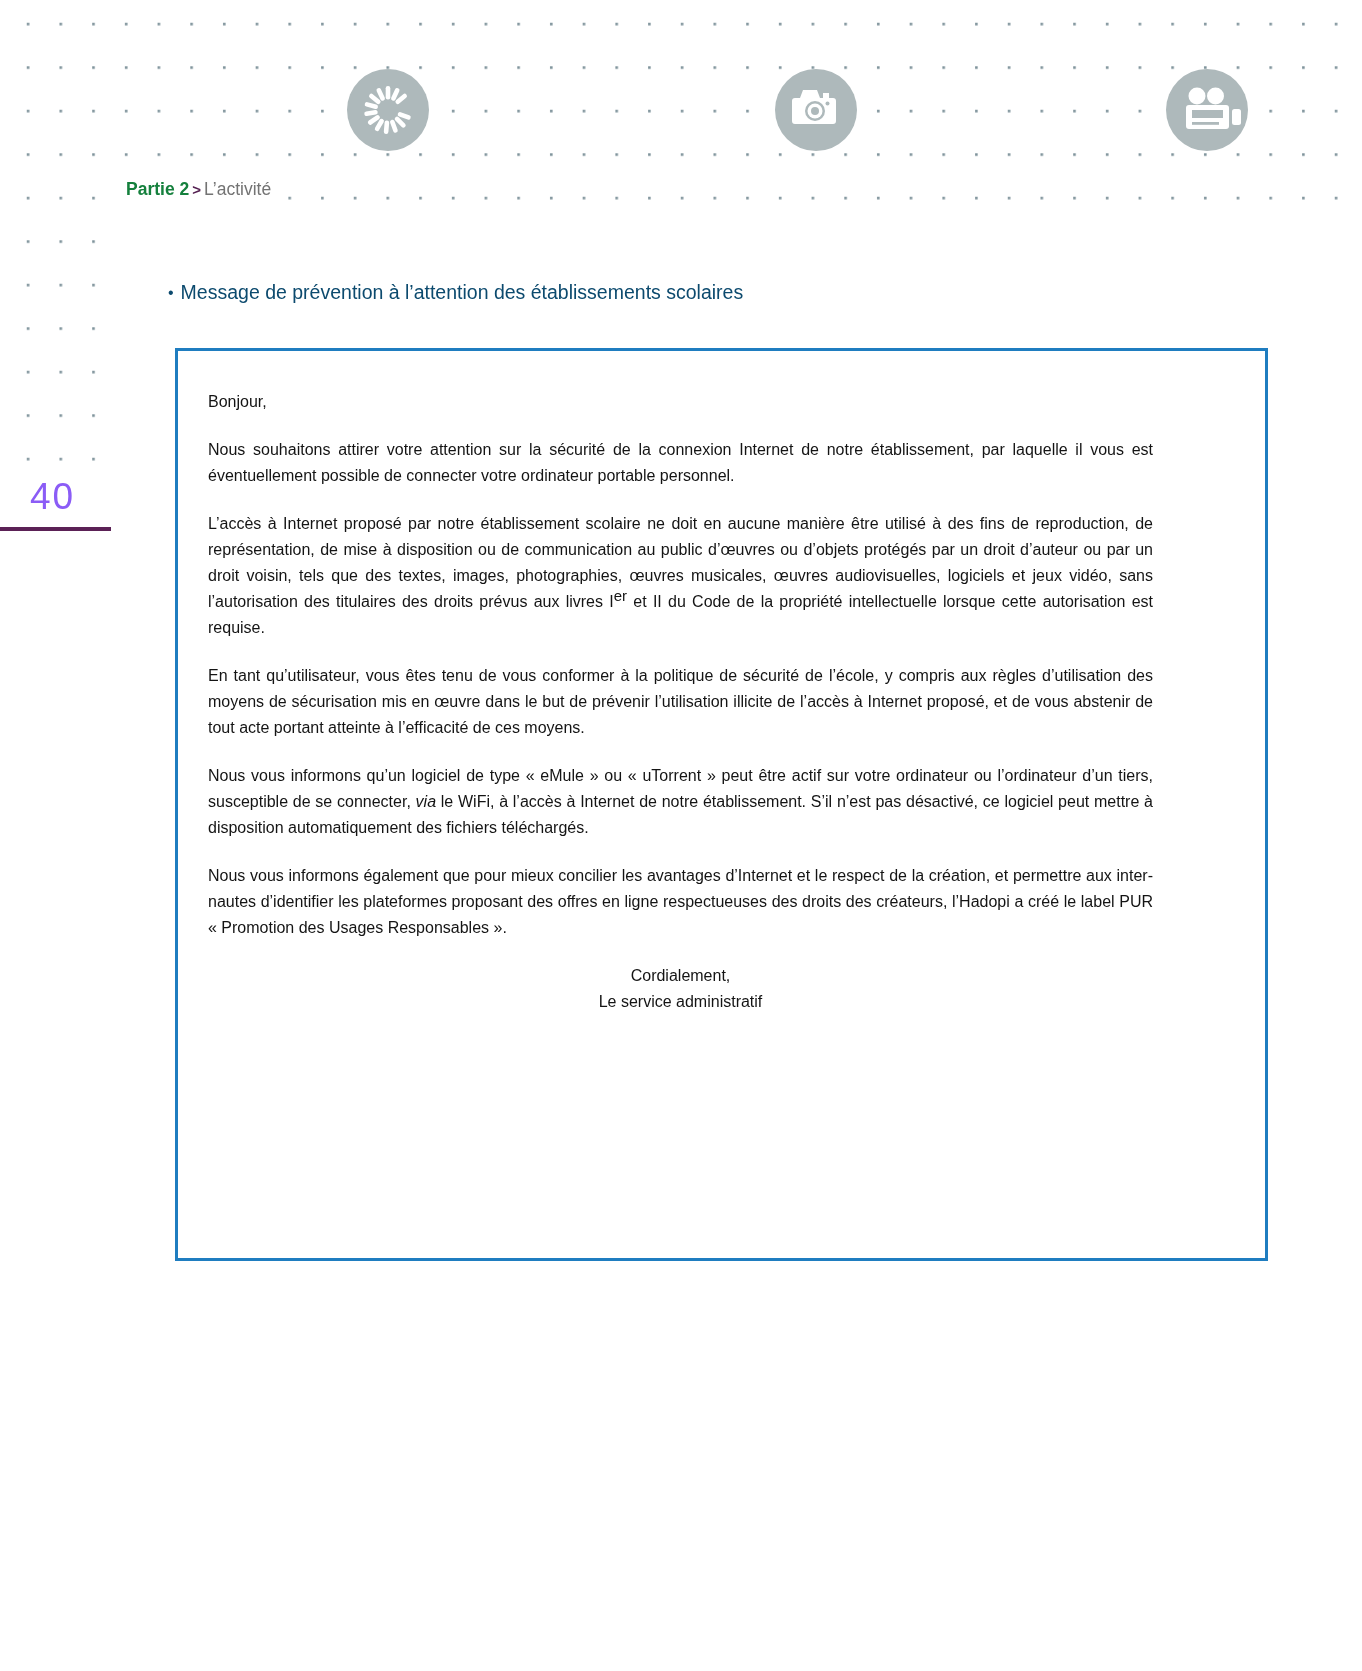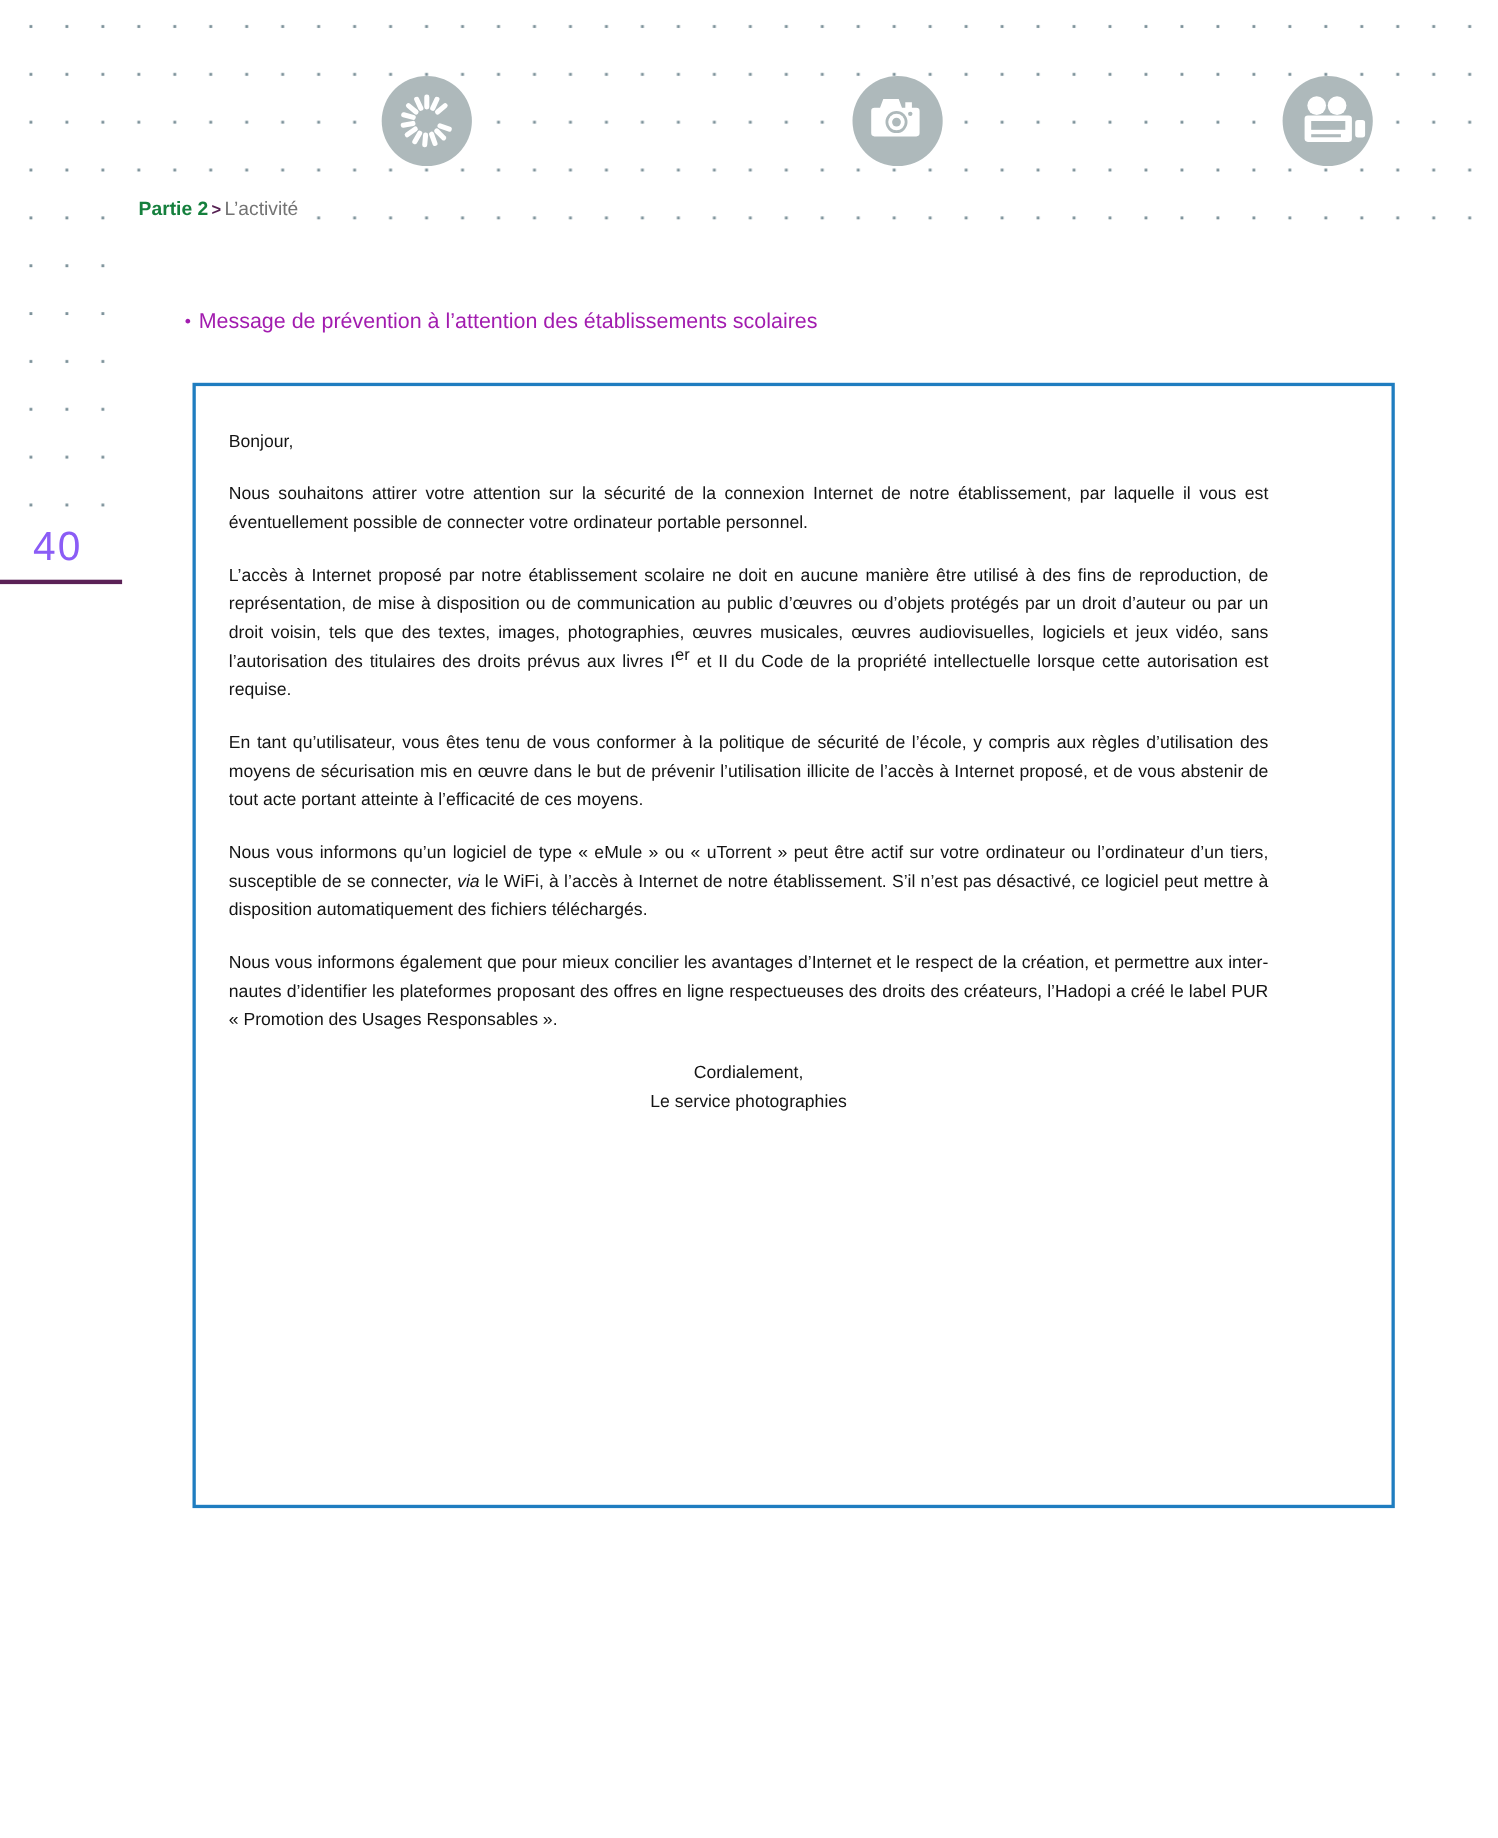--- a/index.html
+++ b/index.html
@@ -20,25 +20,25 @@
   .bc-part{font-weight:bold;color:#15803d;}
   .bc-sep{font-weight:bold;color:#552052;margin:0 3px;font-size:15px;}
   .bc-sec{color:#737373;}
   .page-number{
     position:absolute;left:30px;top:476px;font-size:37px;color:#8b5cf6;
     letter-spacing:2px;
   }
   .page-rule{position:absolute;left:0;top:527px;width:111px;height:4px;background:#5b2156;}
   .heading{
     position:absolute;left:168px;top:281px;margin:0;font-size:19.5px;
-    font-weight:normal;color:#a21caf;background:#fff;padding-right:10px;
+    font-weight:normal;color:#0c4a6e;background:#fff;padding-right:10px;
   }
   .heading .bullet{margin-right:7px;font-size:16px;vertical-align:1px;}
   .letter{
-    position:absolute;left:175px;top:348px;width:1093px;height:1023px;
+    position:absolute;left:175px;top:348px;width:1093px;height:913px;
     box-sizing:border-box;border:3px solid #1f7dc0;background:#fff;
     padding:38px 112px 0 30px;font-size:16px;line-height:26px;color:#141414;
     text-align:justify;
   }
   .letter p{margin:0 0 22px;}
   .letter p.closing{text-align:center;}
   .letter strong{font-weight:bold;}
   .letter em{font-style:italic;}
   .letter sup{font-size:15px;line-height:0;vertical-align:super;}
 </style>
@@ -113,17 +113,17 @@
 
   <div class="letter">
     <p>Bonjour,</p>
     <p><span>Nous souhaitons attirer votre attention sur la sécurité de la connexion Internet de notre établissement, par laquelle il vous est éventuel­lement possible de connecter votre ordinateur portable personnel.</span></p>
     <p><span>L’accès à Internet proposé par notre établissement scolaire ne doit en aucune manière être utilisé à des fins de reproduction, de repré­sentation, de mise à disposition ou de communication au public d’œuvres ou d’objets protégés par un droit d’auteur ou par un droit voisin, tels que des textes, images, photographies, œuvres musicales, œuvres audiovisuelles, logiciels et jeux vidéo, sans l’autorisation des titulaires des droits prévus aux livres I</span><sup>er</sup><span> et II du Code de la propriété intellectuelle lorsque cette autorisation est requise.</span></p>
     <p><span>En tant qu’utilisateur, vous êtes tenu de vous conformer à la politique de sécurité de l’école, y compris aux règles d’utilisation des moyens de sécurisation mis en œuvre dans le but de prévenir l’utilisation illicite de l’accès à Internet proposé, et de vous abstenir de tout acte portant atteinte à l’efficacité de ces moyens.</span></p>
     <p><span>Nous vous informons qu’un logiciel de type « eMule » ou « uTorrent » peut être actif sur votre ordinateur ou l’ordinateur d’un tiers, susceptible de se connecter, </span><em>via</em><span> le WiFi, à l’accès à Internet de notre établissement. S’il n’est pas désactivé, ce logiciel peut mettre à disposition automatiquement des fichiers téléchargés.</span></p>
     <p><span>Nous vous informons également que pour mieux concilier les avantages d’Internet et le respect de la création, et permettre aux inter­nautes d’identifier les plateformes proposant des offres en ligne respectueuses des droits des créateurs, l’Hadopi a créé le label PUR « Promotion des Usages Responsables ».</span></p>
     <p class="closing">
       <span>Cordialement,</span><br>
-      <span>Le service photographies</span>
+      <span>Le service administratif</span>
     </p>
   </div>
 
 </div>
 
 </body></html>

